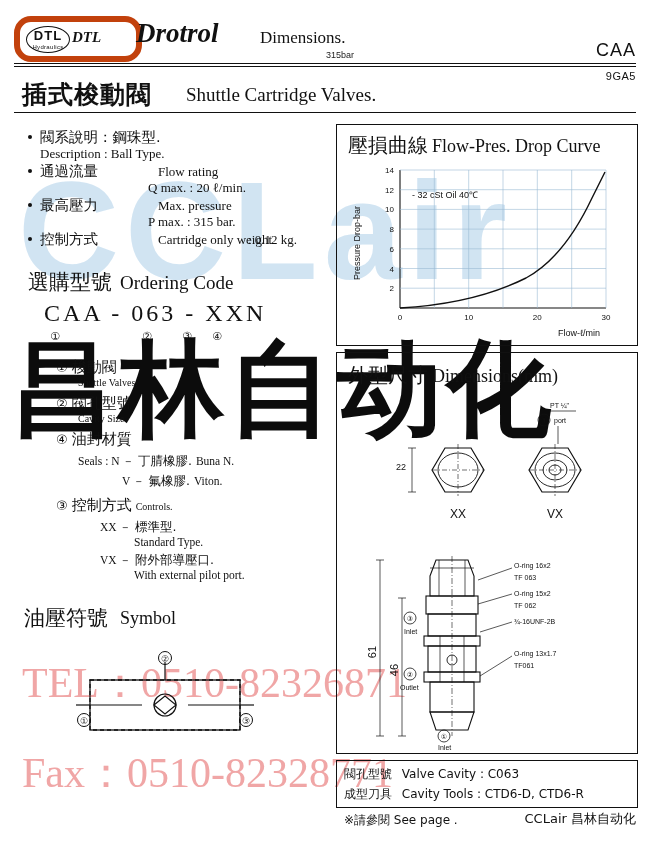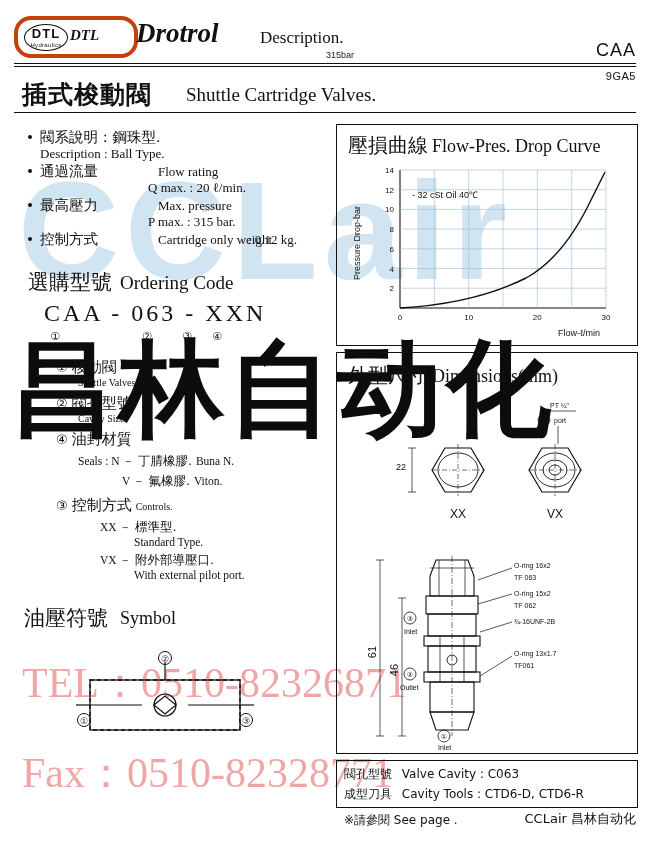--- a/index.html
+++ b/index.html
@@ -41,21 +41,21 @@
   .wm-fax{
     left:22px;top:745px;
     font-family:"Liberation Serif", serif;
     font-size:42px;color:#f0a6a6;white-space:nowrap;
   }
 
   
   .hdr{position:absolute;left:14px;top:14px;width:622px;height:52px;}
   .logo-box{
     position:absolute;left:0;top:2px;width:116px;height:34px;
-    border:4px solid #c2410c;border-radius:17px;
+    border:6px solid #c2410c;border-radius:17px;
     background:#fff;
   }
   .logo-ell{
     position:absolute;left:6px;top:4px;width:42px;height:25px;
     border:1.6px solid #111;border-radius:50%;
     text-align:center;
   }
   .logo-dtl{
     font-family:"Liberation Sans", sans-serif;
     font-size:13px;font-weight:bold;letter-spacing:1px;line-height:17px;
@@ -195,21 +195,21 @@
 
   <div class="hdr">
     <div class="logo-box">
       <div class="logo-ell">
         <div class="logo-dtl">DTL</div>
         <div class="logo-sub">Hydraulics</div>
       </div>
       <div class="logo-text">DTL</div>
     </div>
     <div class="brand">Drotrol</div>
-    <div class="brand-sub">Description.</div>
+    <div class="brand-sub">Dimensions.</div>
     <div class="bar315">315bar</div>
     <div class="code-caa">CAA</div>
     <div class="code-9ga5">9GA5</div>
   </div>
   <div class="rule-top"></div>
   <div class="rule-top2"></div>
 
   <div class="title-cn">插式梭動閥</div>
   <div class="title-en">Shuttle Cartridge Valves.</div>
   <div class="rule-title"></div>

